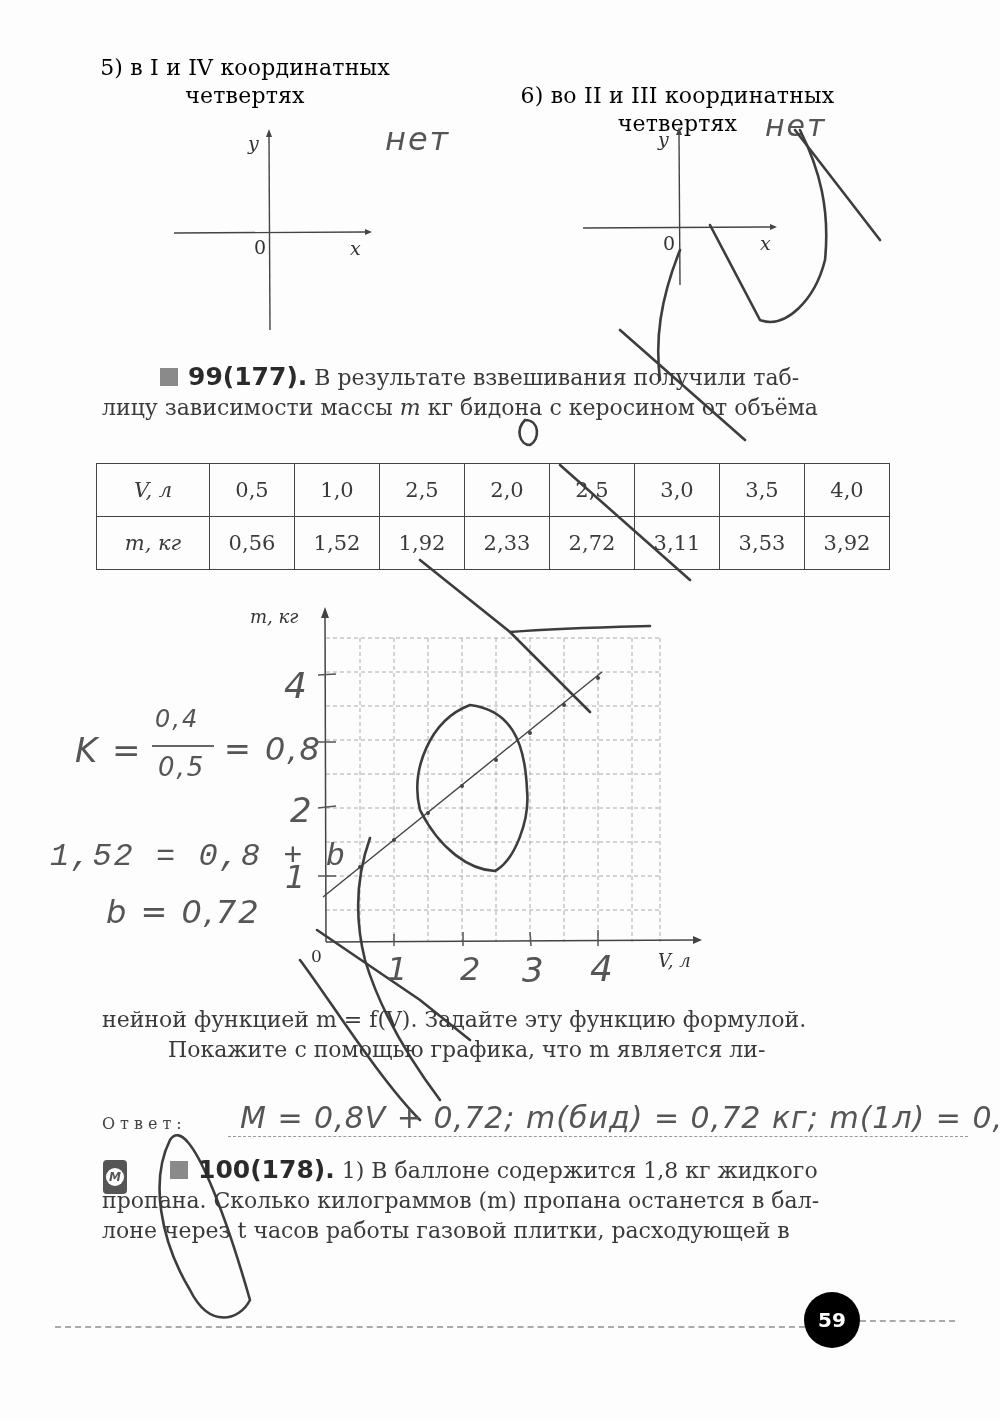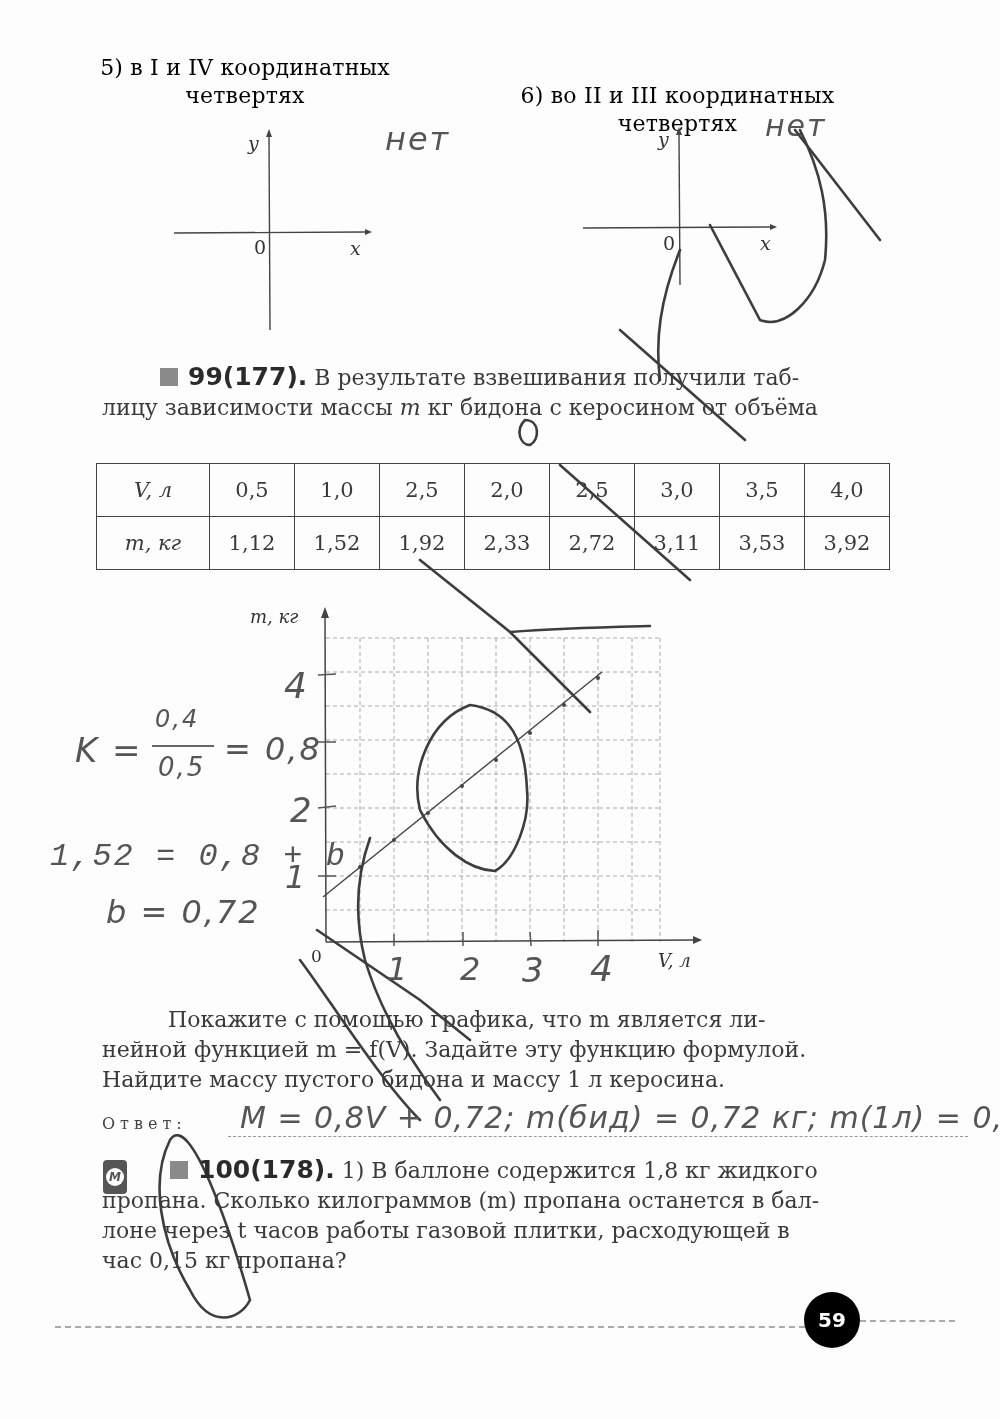--- a/index.html
+++ b/index.html
@@ -76,21 +76,21 @@
     <td>1,0</td>
     <td>2,5</td>
     <td>2,0</td>
     <td>2,5</td>
     <td>3,0</td>
     <td>3,5</td>
     <td>4,0</td>
   </tr>
   <tr>
     <td class="hdr ital">m, кг</td>
-    <td>1,12</td>
+    <td>0,56</td>
     <td>1,52</td>
     <td>1,92</td>
     <td>2,33</td>
     <td>2,72</td>
     <td>3,11</td>
     <td>3,53</td>
     <td>3,92</td>
   </tr>
 </tbody>
   </table>
@@ -176,37 +176,35 @@
 
 <div class="abs hand" style="left:75px; top:730px; font-size:34px;">K =</div>
 <div class="abs hand" style="left:155px; top:705px; font-size:24px;">0,4</div>
 <div class="abs" style="left:152px; top:745px; width:62px; height:1.5px; background:#666;"></div>
 <div class="abs hand" style="left:158px; top:752px; font-size:26px;">0,5</div>
 <div class="abs hand" style="left:224px; top:730px; font-size:32px;">= 0,8</div>
 <div class="abs hand" style="left:50px; top:838px; font-size:32px;font-family:Liberation Mono, monospace;">1,52 = 0,8 + b</div>
 <div class="abs hand" style="left:106px; top:893px; font-size:32px;">b = 0,72</div>
 
 <div class="abs para" style="left:102px; top:1005px; width:752px;">
+  <div>нейной функцией m = f(V). Задайте эту функцию формулой.</div>
   <div style="padding-left:66px;">Покажите с помощью графика, что m является ли-</div>
-  <div>нейной функцией m = f(V). Задайте эту функцию формулой.</div>
-  <div>Найдите массу пустого бидона и массу 1 л керосина.</div>
 </div>
 
 <div class="abs answer-label" style="left:102px; top:1114px;">Ответ:</div>
 <div class="abs" style="left:228px; top:1136px; width:740px; border-top:1.5px dashed #999;"></div>
 <div class="abs hand" style="left:240px; top:1100px; font-size:30px; letter-spacing:1px; white-space:nowrap;">M = 0,8V + 0,72; m(бид) = 0,72 кг; m(1л) = 0,8 кг</div>
 
 <div class="abs m-badge" style="left:103px; top:1160px;">
     <span>M</span>
   </div>
 <div class="abs para" style="left:102px; top:1155px; width:755px;">
   <div style="padding-left:68px;">
     <span class="sq"></span><span class="num">100(178).</span>
     <span>1) В баллоне содержится 1,8 кг жидкого</span>
   </div>
   <div>пропана. Сколько килограммов (m) пропана останется в бал-</div>
   <div>лоне через t часов работы газовой плитки, расходующей в</div>
-  <div>час 0,15 кг пропана?</div>
 </div>
 
 <div class="abs" style="left:55px; top:1326px; width:750px; border-top:2px dashed #aaa;"></div>
 <div class="abs" style="left:860px; top:1320px; width:95px; border-top:2px dashed #aaa;"></div>
 <div class="abs page-circle" style="left:804px; top:1292px;">59</div>
 
 </body></html>

